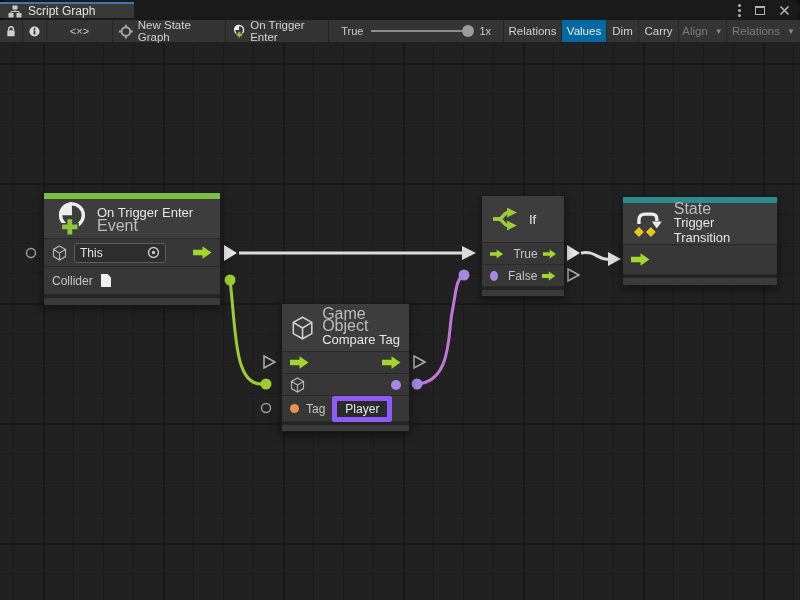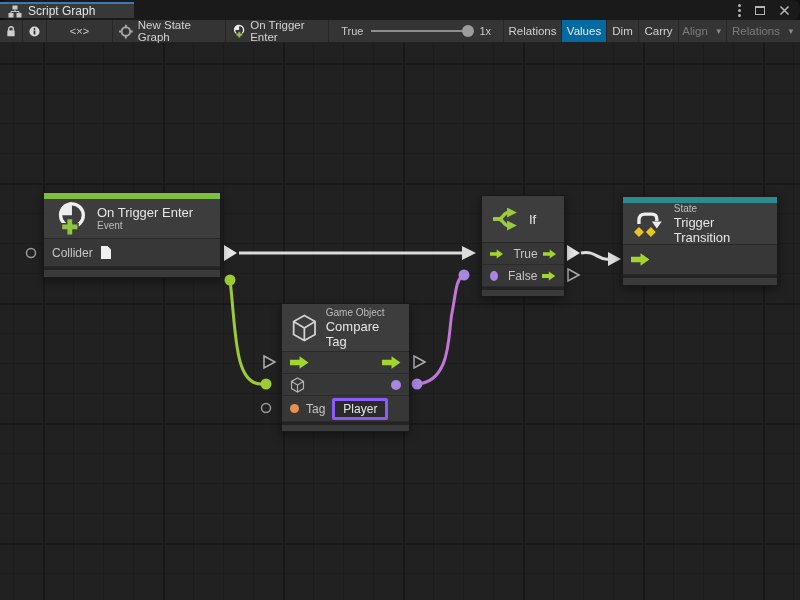--- a/index.html
+++ b/index.html
@@ -32,28 +32,28 @@
       linear-gradient(#1c1c1c 1px,transparent 1px),
       linear-gradient(90deg,#1c1c1c 1px,transparent 1px);
     background-size:120px 120px,120px 120px,30px 30px,30px 30px;
     background-position:0 20px,43px 0,0 20px,13px 0;}
   .wires{position:absolute;left:0;top:0;width:800px;height:600px;z-index:1;pointer-events:none;}
   
   .node{position:absolute;z-index:2;background:#383838;border:1px solid #191919;box-shadow:0 3px 9px rgba(0,0,0,.45);}
   .accent{height:6px;}
   .nhead{background:#3d3d3d;border-bottom:1px solid #292929;display:flex;align-items:center;gap:8px;padding:0 9px;}
   .ntitle{font-size:13px;color:#e6e6e6;line-height:15px;}
-  .nsub{font-size:10px;color:#bdbdbd;line-height:12px;}
+  .nsub{font-size:16px;color:#bdbdbd;line-height:12px;}
   .nrow{display:flex;align-items:center;gap:7px;padding:0 8px;border-bottom:1px solid #2a2a2a;background:#373737;}
   .nfoot{height:10px;background:#3a3a3a;border-top:3px solid #232323;}
   .spacer{flex:1;}
   .plabel{font-size:12px;color:#c5c5c5;}
   .dropdown{display:flex;align-items:center;justify-content:space-between;width:92px;height:20px;
             background:#2d2d2d;border:1px solid #5c5c5c;border-radius:3px;padding:0 5px;font-size:12px;color:#e2e2e2;}
-  .valbox{background:#2a2a2a;border:3px solid #8b5cf6;border-radius:2px;padding:1px 8px;font-size:12px;color:#e6e6e6;}
+  .valbox{background:#2a2a2a;border:5px solid #8b5cf6;border-radius:2px;padding:1px 8px;font-size:12px;color:#e6e6e6;}
   .dot{border-radius:50%;display:inline-block;}
   .dot.purple{width:10px;height:10px;background:#a688e0;}
   .dot.orange{width:9px;height:9px;background:#e89150;}
 </style>
 </head>
 <body>
 
 <div class="stage">
 
   <div class="tabbar">
@@ -173,20 +173,36 @@
       <svg width="36" height="36" viewBox="0 0 38 38">
         <circle cx="20" cy="15" r="12" fill="none" stroke="#ededed" stroke-width="3.6"></circle>
         <path d="M20 15V1.4A13.6 13.6 0 0 0 6.4 15Z" fill="#ededed"></path>
         <path d="M9 24h5.5v-5.5h6.5V24h5.5v6.5H21V36h-6.5v-5.5H9z" fill="#8ec63f" stroke="#3d3d3d" stroke-width="1.4"></path>
       </svg>
       <div>
         <div class="ntitle">On Trigger Enter</div>
         <div class="nsub">Event</div>
       </div>
     </div>
+    <div class="nrow" style="height:28px">
+      <svg width="15" height="16" viewBox="0 0 15 16">
+        <path d="M7.5 1 13.5 4.4v7.2L7.5 15 1.5 11.6V4.4Z M1.5 4.4 7.5 8l6-3.6 M7.5 8v7" fill="none" stroke="#b5b5b5" stroke-width="1.1"></path>
+      </svg>
+      <div class="dropdown">
+        <span>This</span>
+        <svg width="13" height="13" viewBox="0 0 13 13">
+          <circle cx="6.5" cy="6.5" r="5" fill="none" stroke="#c9c9c9" stroke-width="1.4"></circle>
+          <circle cx="6.5" cy="6.5" r="1.7" fill="#c9c9c9"></circle>
+        </svg>
+      </div>
+      <div class="spacer"></div>
+      <svg width="19" height="13" viewBox="0 0 18 12">
+        <path d="M0 3.5h9V0l8.5 6L9 12V8.5H0z" fill="#a3d52f"></path>
+      </svg>
+    </div>
     <div class="nrow" style="height:28px;justify-content:flex-start">
       <span class="plabel">Collider</span>
       <svg width="12" height="15" viewBox="0 0 12 15">
         <path d="M1 1h6.5L11 4.5V14H1z" fill="#efefef"></path>
       </svg>
     </div>
     <div class="nfoot"></div>
   </div>
 
   <div class="node" style="left:281px;top:303px;width:129px">

